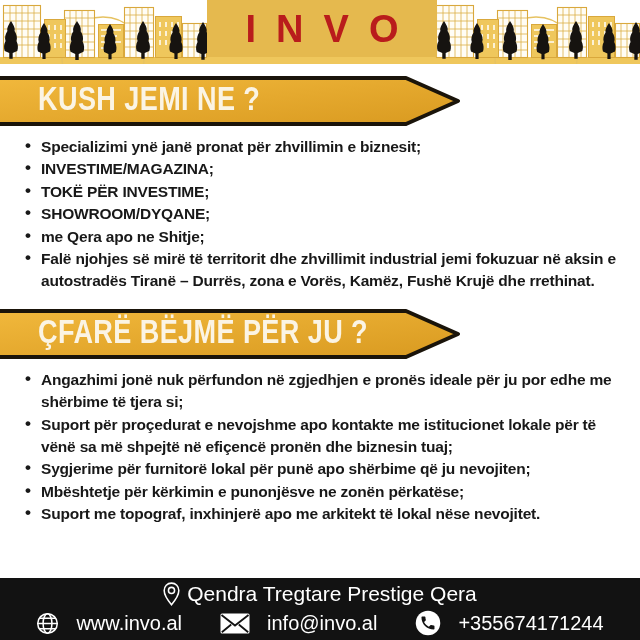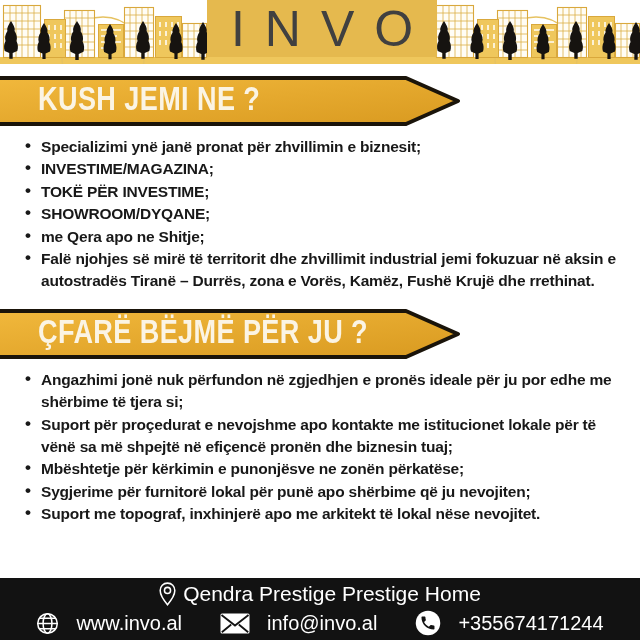--- a/index.html
+++ b/index.html
@@ -11,21 +11,21 @@
   .page{position:relative;width:640px;height:640px;overflow:hidden;background:#fff;}
 
   
   .hero{position:relative;height:64px;}
   .skyline{position:absolute;left:0;top:0;width:640px;height:64px;display:block;}
   .logo{
     position:absolute;left:207px;top:0;width:230px;height:57px;
     background:#E5B94E;display:flex;align-items:center;justify-content:center;
   }
   .logo span{
-    font-size:50px;font-weight:400;color:#404040;
+    font-size:38px;font-weight:700;color:#b91c1c;
     letter-spacing:20px;margin-right:-20px;line-height:1;
   }
 
   
   .banner{position:relative;height:52px;margin-top:11px;padding-left:26px;}
   .banner svg{position:absolute;left:0;top:0;width:640px;height:52px;display:block;}
   .banner h2{
     position:absolute;left:38px;top:50%;margin:0;
     transform:translateY(-54%) scaleX(0.82);transform-origin:left center;
     font-size:33px;font-weight:700;color:#FBF4E4;white-space:nowrap;letter-spacing:0.5px;
@@ -141,33 +141,33 @@
             <stop offset="1" stop-color="#D99A20"></stop>
           </linearGradient>
         </defs>
         <path d="M-8 3 H406 L458 26 L406 49 H-8 Z" fill="url(#gold2)" stroke="#1A140A" stroke-width="4" stroke-linejoin="round"></path>
       </svg>
       <h2 class="banner-title">ÇFARË BËJMË PËR JU ?</h2>
     </div>
     <ul class="list">
       <li>Angazhimi jonë nuk përfundon në zgjedhjen e pronës ideale për ju por edhe me shërbime të tjera si;</li>
       <li>Suport për proçedurat e nevojshme apo kontakte me istitucionet lokale për të vënë sa më shpejtë në efiçencë pronën dhe biznesin tuaj;</li>
+      <li>Sygjerime për furnitorë lokal për punë apo shërbime që ju nevojiten;</li>
       <li>Mbështetje për kërkimin e punonjësve ne zonën përkatëse;</li>
-      <li>Sygjerime për furnitorë lokal për punë apo shërbime që ju nevojiten;</li>
       <li>Suport me topograf, inxhinjerë apo me arkitekt të lokal nëse nevojitet.</li>
     </ul>
   </section>
 
   <footer>
     <div class="f-row1">
       <svg class="f-icon" width="17" height="24" viewBox="0 0 20 28" aria-hidden="true">
         <path d="M10 1.2 C5 1.2 1.4 5 1.4 10 c0 6.6 8.6 16.6 8.6 16.6 s8.6 -10 8.6 -16.6 C18.6 5 15 1.2 10 1.2 Z" fill="none" stroke="#ffffff" stroke-width="1.8"></path>
         <circle cx="10" cy="9.8" r="3.6" fill="none" stroke="#ffffff" stroke-width="1.8"></circle>
       </svg>
-      <span>Qendra Prestige Prestige Home</span>
+      <span>Qendra Tregtare Prestige Qera</span>
     </div>
     <div class="f-row2">
       <div class="f-item">
         <svg class="f-icon" width="23" height="23" viewBox="0 0 24 24" aria-hidden="true">
           <g fill="none" stroke="#ffffff" stroke-width="1.6">
             <circle cx="12" cy="12" r="10.2"></circle>
             <ellipse cx="12" cy="12" rx="4.6" ry="10.2"></ellipse>
             <path d="M2 12 h20 M3.4 6.6 h17.2 M3.4 17.4 h17.2"></path>
           </g>
         </svg>

